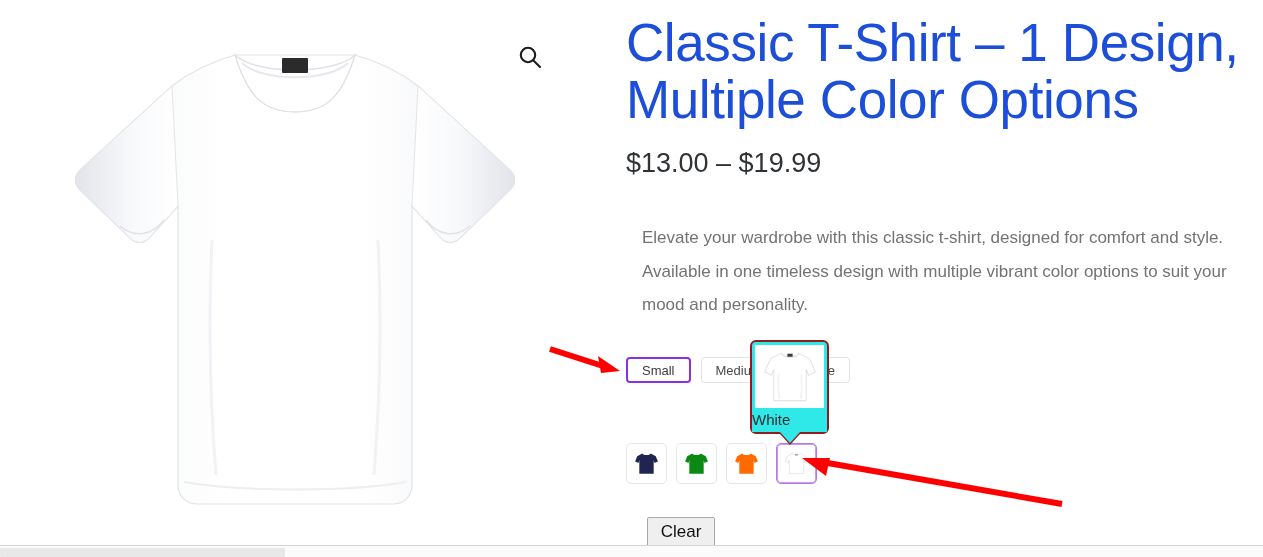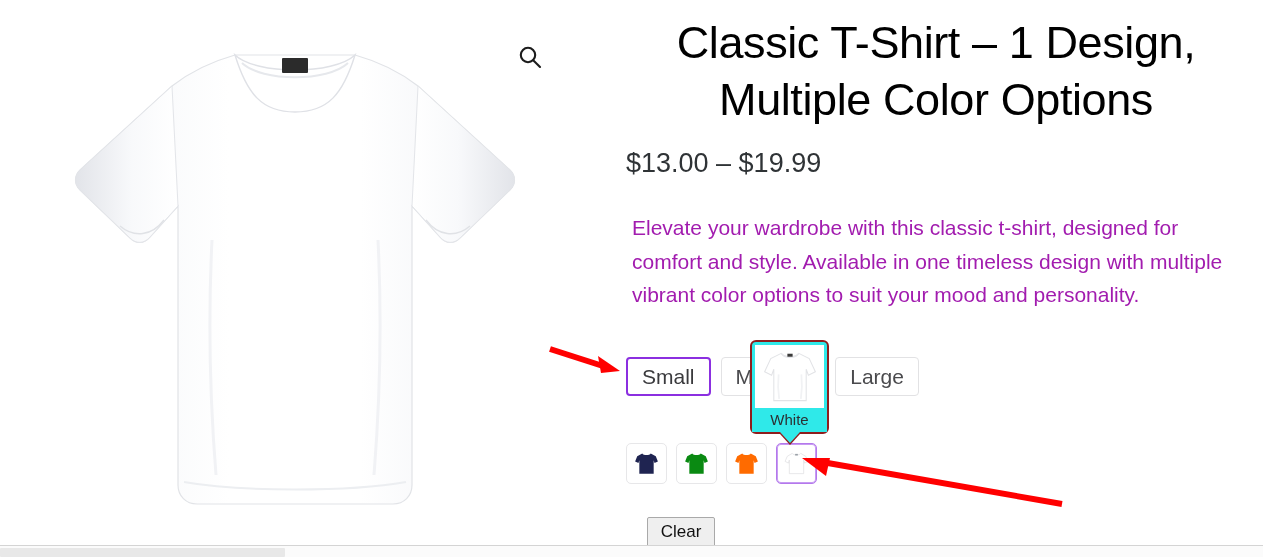--- a/index.html
+++ b/index.html
@@ -43,61 +43,60 @@
   
   #summary {
     position: absolute;
     left: 626px;
     top: 0;
     width: 620px;
   }
   #product-title {
     margin: 0;
     padding-top: 14px;
-    font-size: 45px;
+    font-size: 53px;
     line-height: 57px;
     font-weight: 400;
-    color: #000000;
+    color: #1d4ed8;
     letter-spacing: -0.4px;
-    text-align: center;
   }
   #product-price {
     margin: 0;
     padding-top: 22px;
     font-size: 27px;
     line-height: 26px;
     color: #2f3336;
   }
   #product-description {
-    margin: 6px;
+    margin: 16px;
     padding-top: 29px;
-    font-size: 21px;
+    font-size: 17px;
     line-height: 33.5px;
-    color: #a21caf;
+    color: #737373;
     max-width: 600px;
   }
 
   
   #size-row {
     position: absolute;
     left: 626px;
     top: 357px;
     display: flex;
     gap: 10px;
   }
   .size-btn {
     min-width: 44px;
-    height: 39px;
+    height: 26px;
     padding: 0 14px;
     box-sizing: border-box;
     background: #ffffff;
     border: 1px solid #e2e2e4;
     border-radius: 4px;
     font-family: "Liberation Sans", sans-serif;
-    font-size: 21px;
+    font-size: 13px;
     color: #4a4a4d;
     display: flex;
     align-items: center;
     justify-content: center;
     cursor: pointer;
   }
   .size-btn.selected {
     border: 2px solid #8b2fe0;
     color: #3a3a3d;
   }
@@ -164,21 +163,20 @@
     height: 63px;
     background: #ffffff;
     display: flex;
     align-items: center;
     justify-content: center;
     overflow: hidden;
   }
   #tooltip-label {
     height: 24px;
     line-height: 24px;
-    text-align: center;
     font-size: 15px;
     color: #2c3034;
     background: #2fe9e9;
   }
   #tooltip-pointer {
     position: absolute;
     left: 50%;
     bottom: -11px;
     margin-left: -10px;
     width: 0;

